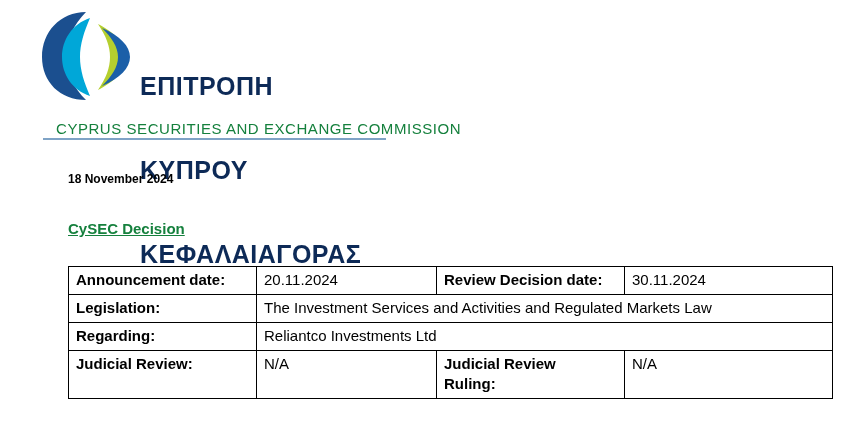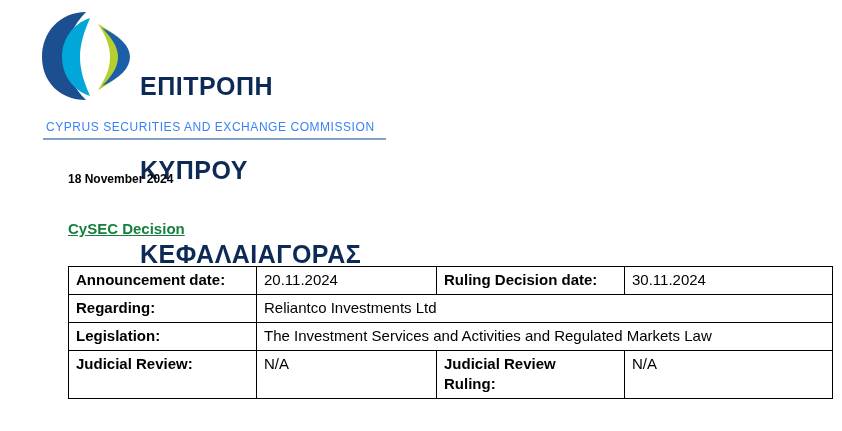--- a/index.html
+++ b/index.html
@@ -47,27 +47,27 @@
     font-family: "Liberation Sans", sans-serif;
     font-weight: bold;
     font-size: 25px;
     line-height: 28px;
     letter-spacing: 0.5px;
     color: #0d2a57;
     white-space: pre;
   }
   .logo-sub {
     position: absolute;
-    left: 6px;
+    left: 16px;
     top: 112px;
     width: 350px;
     font-family: "Liberation Sans", sans-serif;
-    font-size: 12px;
+    font-size: 15px;
     letter-spacing: 0.55px;
-    color: #3b82f6;
+    color: #15803d;
     white-space: nowrap;
   }
   .logo-rule {
     position: absolute;
     left: 3px;
     top: 130px;
     width: 343px;
     height: 1.5px;
     background: #7fa3c6;
   }
@@ -165,30 +165,30 @@
     <colgroup>
       <col class="col-label">
         <col class="col-val1">
         <col class="col-label2">
         <col class="col-val2">
     </colgroup>
     <tbody>
       <tr>
         <td class="label">Announcement date:</td>
         <td>20.11.2024</td>
-        <td class="label">Ruling Decision date:</td>
+        <td class="label">Review Decision date:</td>
         <td>30.11.2024</td>
+      </tr>
+      <tr>
+        <td class="label">Legislation:</td>
+        <td colspan="3" class="wide-val">The Investment Services and Activities and Regulated Markets Law</td>
       </tr>
       <tr>
         <td class="label">Regarding:</td>
         <td colspan="3" class="wide-val">Reliantco Investments Ltd</td>
-      </tr>
-      <tr>
-        <td class="label">Legislation:</td>
-        <td colspan="3" class="wide-val">The Investment Services and Activities and Regulated Markets Law</td>
       </tr>
       <tr>
         <td class="label">Judicial Review:</td>
         <td>N/A</td>
         <td class="label two-line" style="white-space:pre-line;">Judicial Review
 Ruling:</td>
         <td>N/A</td>
       </tr>
     </tbody>
   </table>

